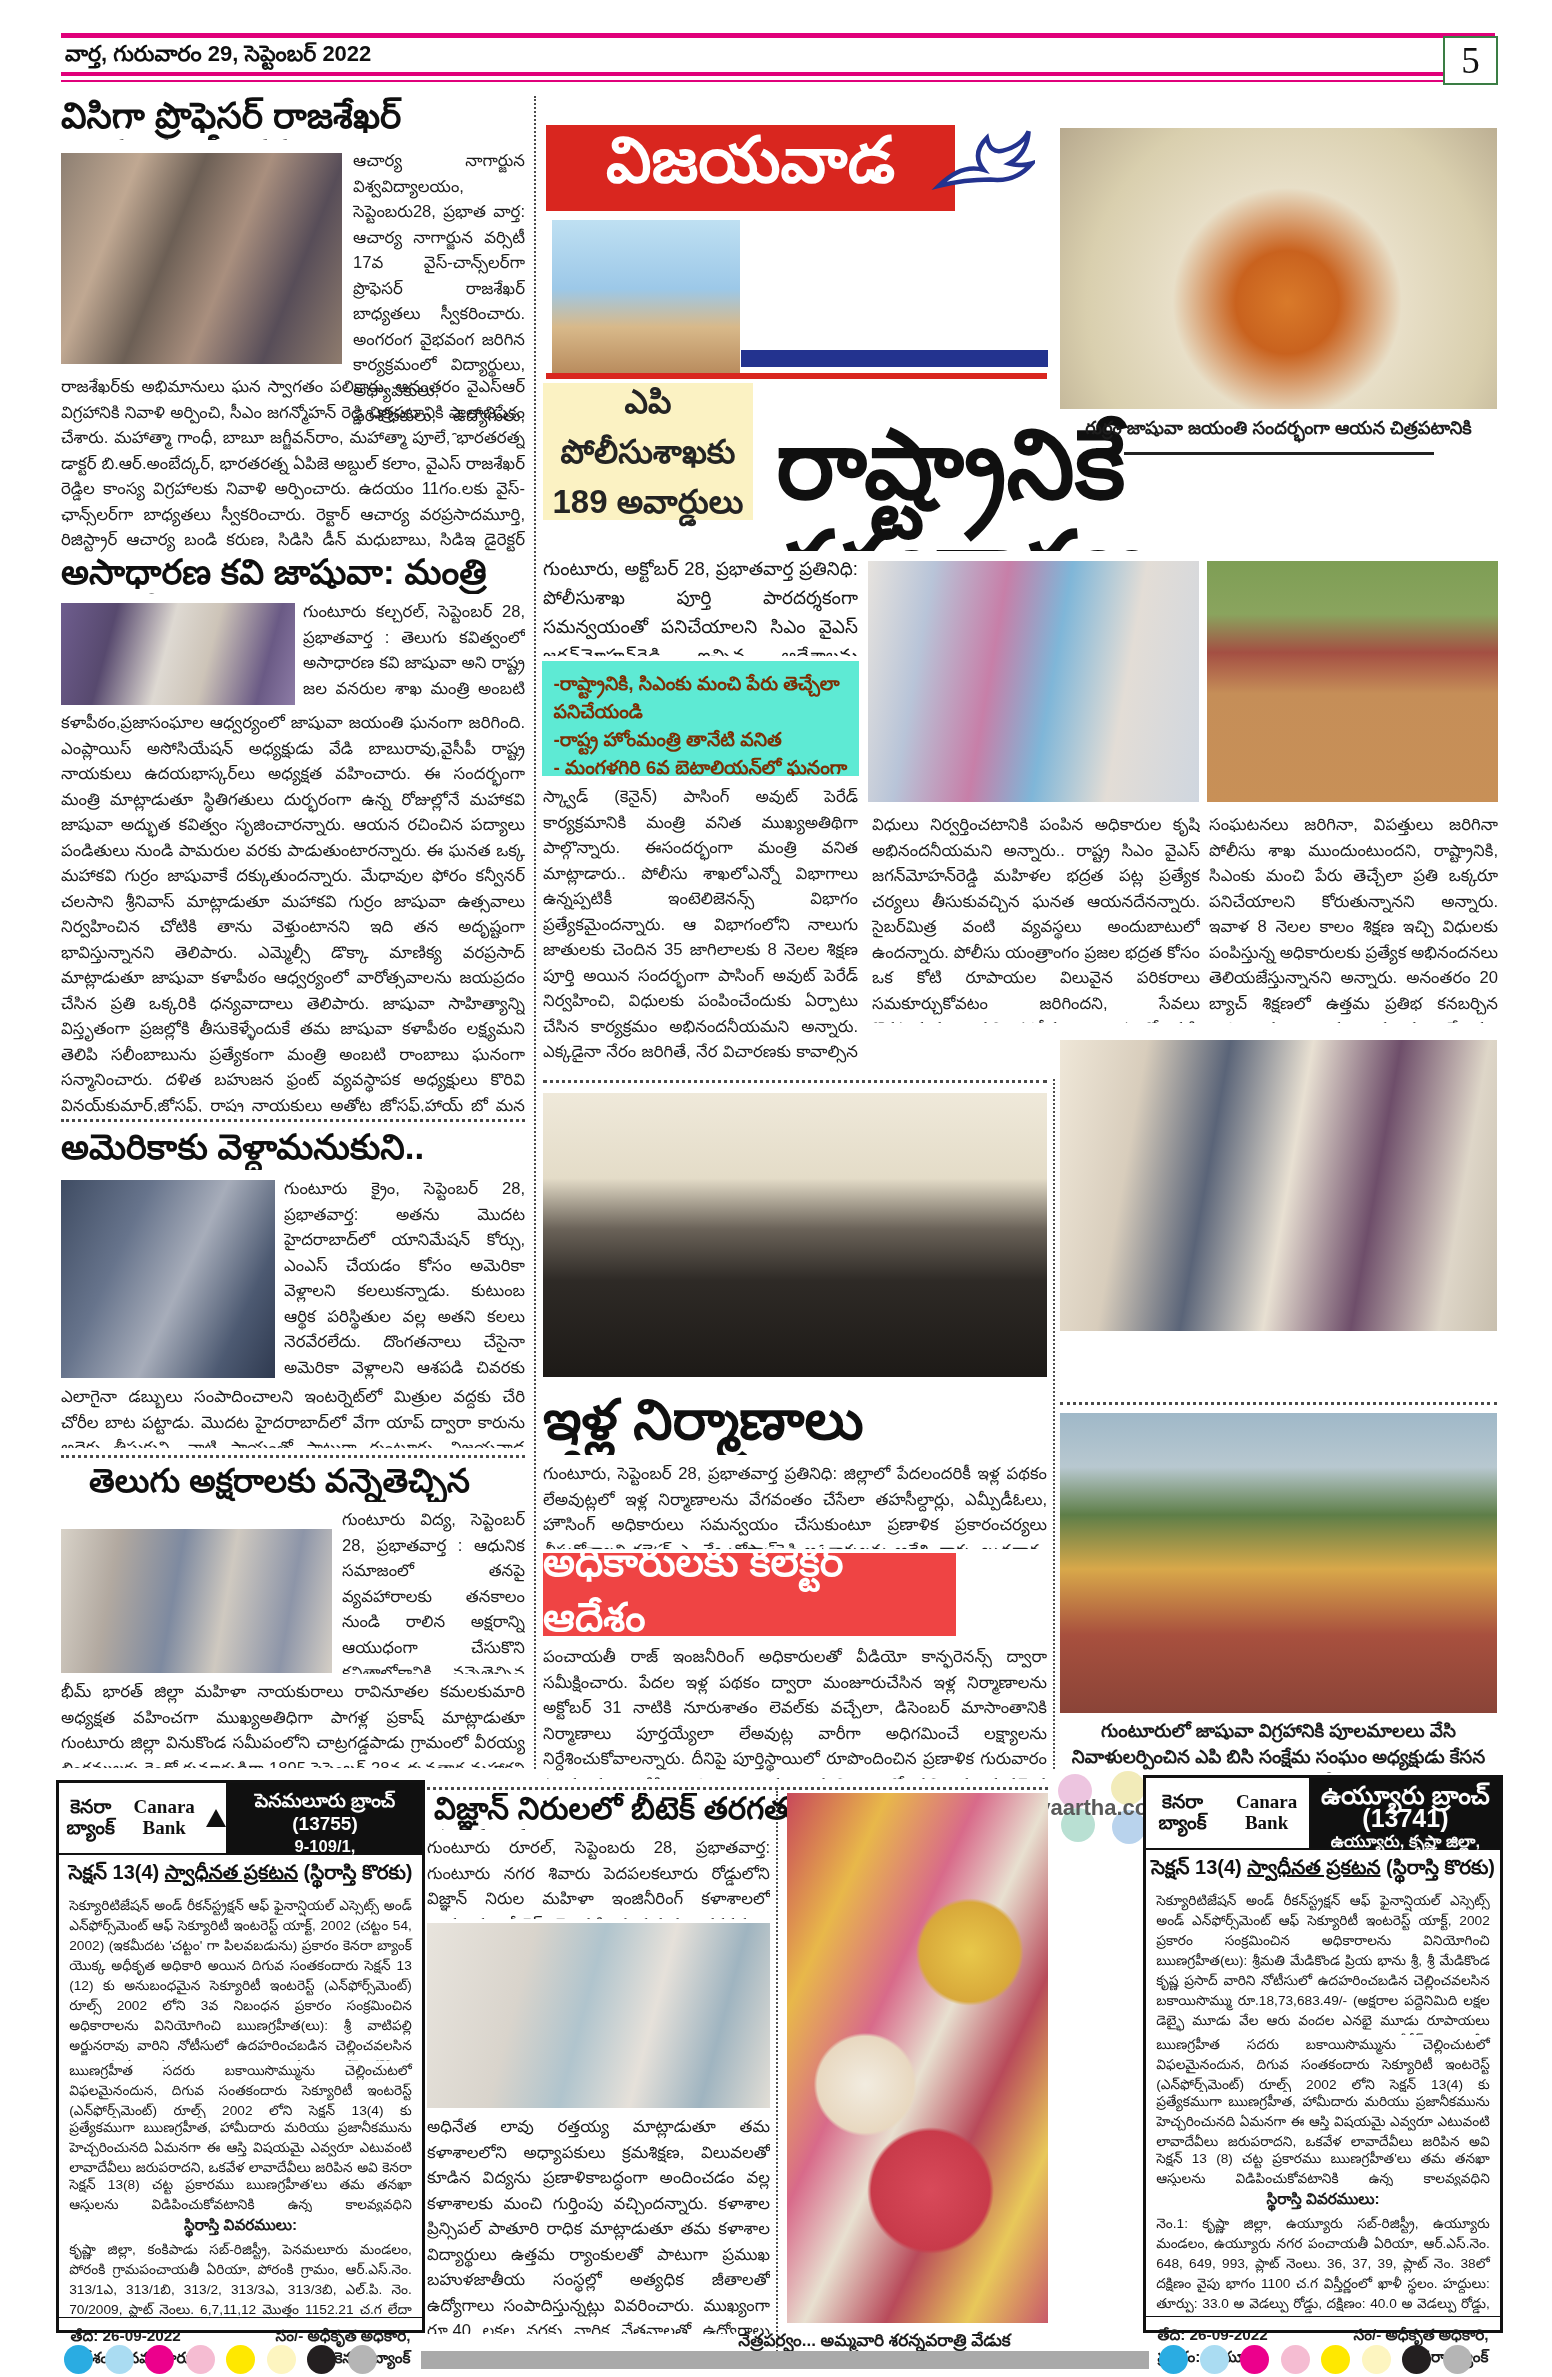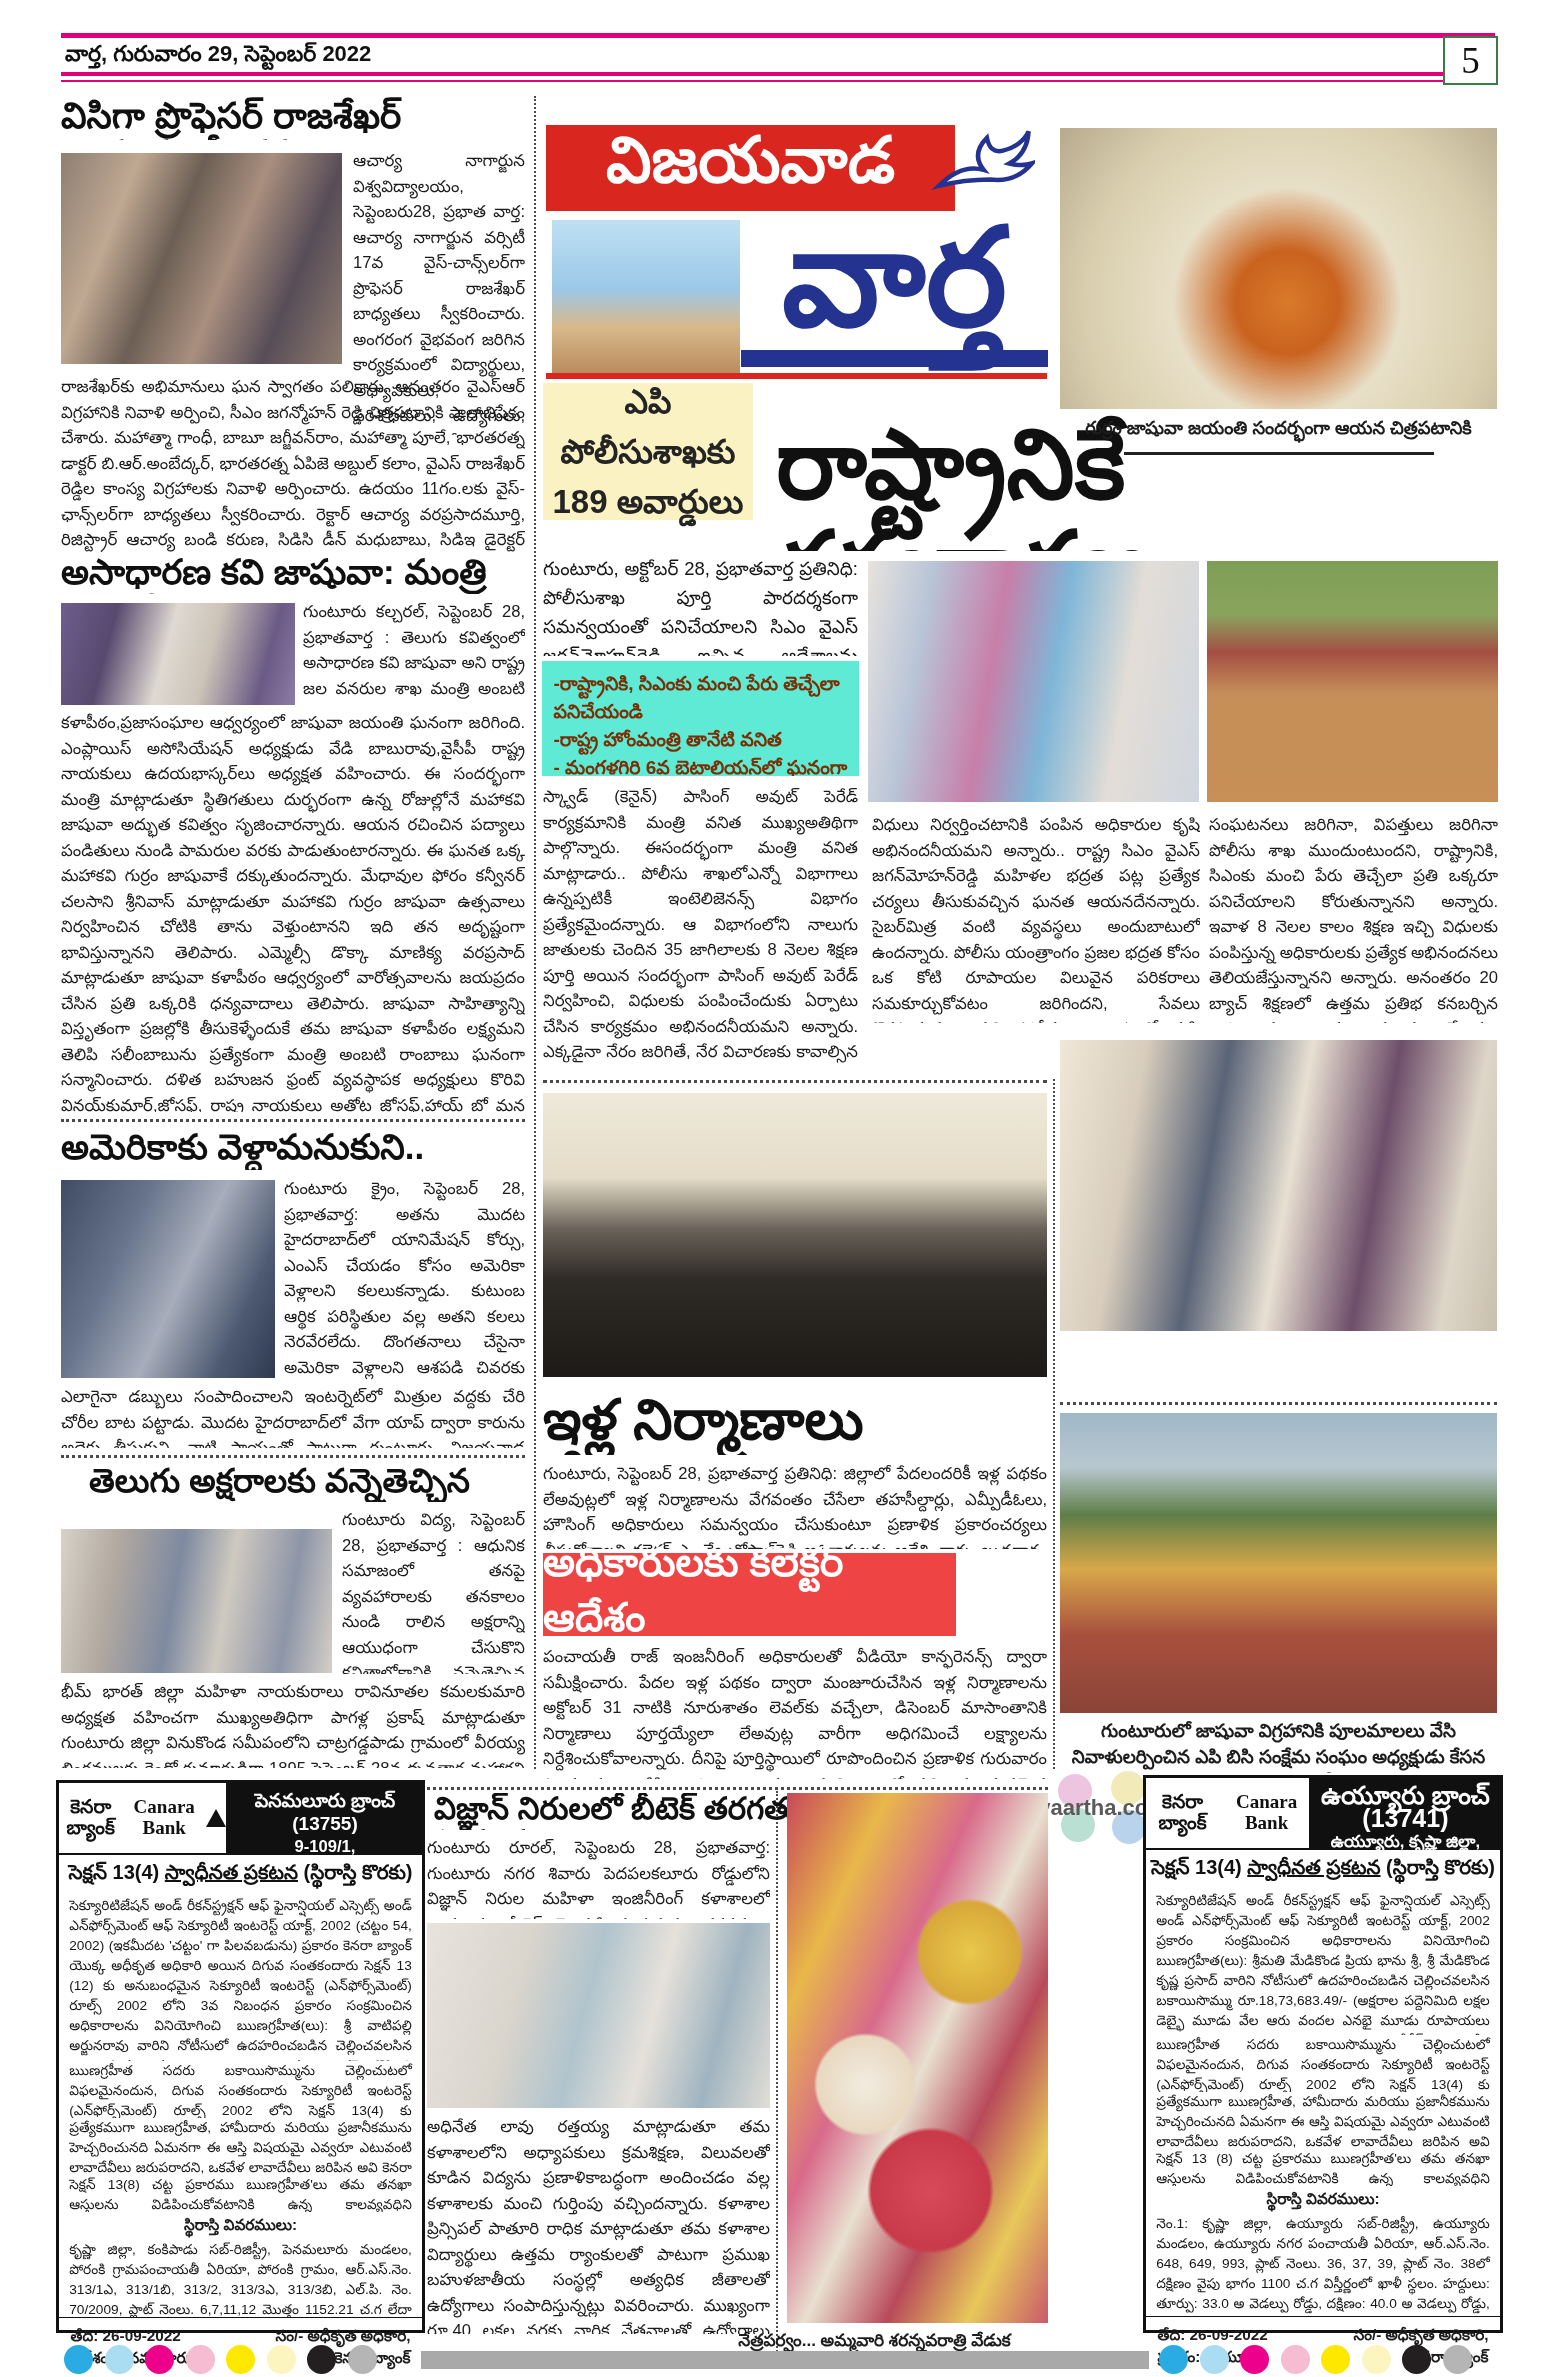--- a/index.html
+++ b/index.html
@@ -87,22 +87,20 @@
   <div class="abs dotH" style="left:61px;top:1455px;width:464px"></div>
 
   <div class="abs headline" style="left:89px;top:1464px;width:436px;height:38px;font-size:33px">తెలుగు అక్షరాలకు వన్నెతెచ్చిన గుర్రం జాషువా</div>
   <div class="abs photo ph-group" style="left:61px;top:1529px;width:271px;height:144px"></div>
   <div class="abs body-txt" style="left:342px;top:1507px;width:183px;height:167px">గుంటూరు విద్య, సెప్టెంబర్ 28, ప్రభాతవార్త : ఆధునిక సమాజంలో తనపై వ్యవహారాలకు తనకాలం నుండి రాలిన అక్షరాన్ని ఆయుధంగా చేసుకొని కవితాలోకానికి వన్నెతెచ్చిన మహాకవి గుర్రం జాషువా అని భీమ్ భారత్ రాష్ట్ర అధ్యక్షులు పాగళ్ల ప్రకాష్ తెలిపారు. అరండల్‌పేటలో భీమ్ భారత్ కార్యాలయంలో మహాకవి గుర్రం జాషువా జయంతి మహోత్సవ కార్యక్రమం జరిగింది.</div>
   <div class="abs body-txt" style="left:61px;top:1679px;width:464px;height:89px">భీమ్ భారత్ జిల్లా మహిళా నాయకురాలు రావినూతల కమలకుమారి అధ్యక్షత వహించగా ముఖ్యఅతిధిగా పాగళ్ల ప్రకాష్ మాట్లాడుతూ గుంటూరు జిల్లా వినుకొండ సమీపంలోని చాట్రగడ్డపాడు గ్రామంలో వీరయ్య లింగమ్మలకు రెండో కుమారుడిగా 1895 సెప్టెంబర్ 28న దృవతార మహాకవి సామ్రాట్ గుర్రం జాషువా జన్మించారన్నారు. ఎస్సీ,ఎస్టీ యూనియన్ రాష్ట్ర జిల్లా నాయకులు అంకం శ్యామ్,అంబేడ్కర్ యువజన సంఘం రాష్ట్ర అధ్యక్షుడు బత్తుల వీరాస్వామి,జి.పోతురాజు,భీమ్ భారత్ రాష్ట్ర నాయకులు దాసరి నాగరాజు,బోరుగడ్డ విష్ణు, భీమ్ భారత్ జిల్లా నాయకులు యరగుట్ల సుజాతరావు,చేవూరి కోటేశ్వరమ్మ,తదితరులు ప్రసంగించారు.</div>
 
   <div class="abs" style="left:546px;top:125px;width:409px;height:86px;background:#d9261f;color:#fff;
        display:flex;align-items:center;justify-content:center;font-weight:bold;font-size:64px">విజయవాడ</div>
   <div class="abs photo ph-temple" style="left:552px;top:220px;width:188px;height:153px"></div>
-  <div class="abs" style="left:754px;top:198px;width:281px;height:160px;color:#23338f;font-weight:bold;
-       font-size:137px;line-height:160px;text-align:center">వార్త</div>
   <svg class="abs" style="left:926px;top:125px" width="109" height="77" viewBox="0 0 170 120">
     <path d="M20 95 Q55 60 90 70 Q70 45 95 20 Q100 45 120 40 Q150 32 160 10 Q158 45 130 60 Q150 65 165 60 Q140 90 100 85 Q60 85 20 95 Z" fill="#ffffff" stroke="#23338f" stroke-width="7"></path>
   </svg>
   <div class="abs" style="left:741px;top:350px;width:307px;height:16.6px;background:#23338f"></div>
   <div class="abs" style="left:546px;top:373px;width:501px;height:6.4px;background:#d9261f"></div>
 
   <div class="abs kicker" style="left:543px;top:383px;width:210px;height:137px;font-size:33px;line-height:50px">
     <span>ఎపి పోలీసుశాఖకు</span>
     <span>189 అవార్డులు</span>
   </div>

